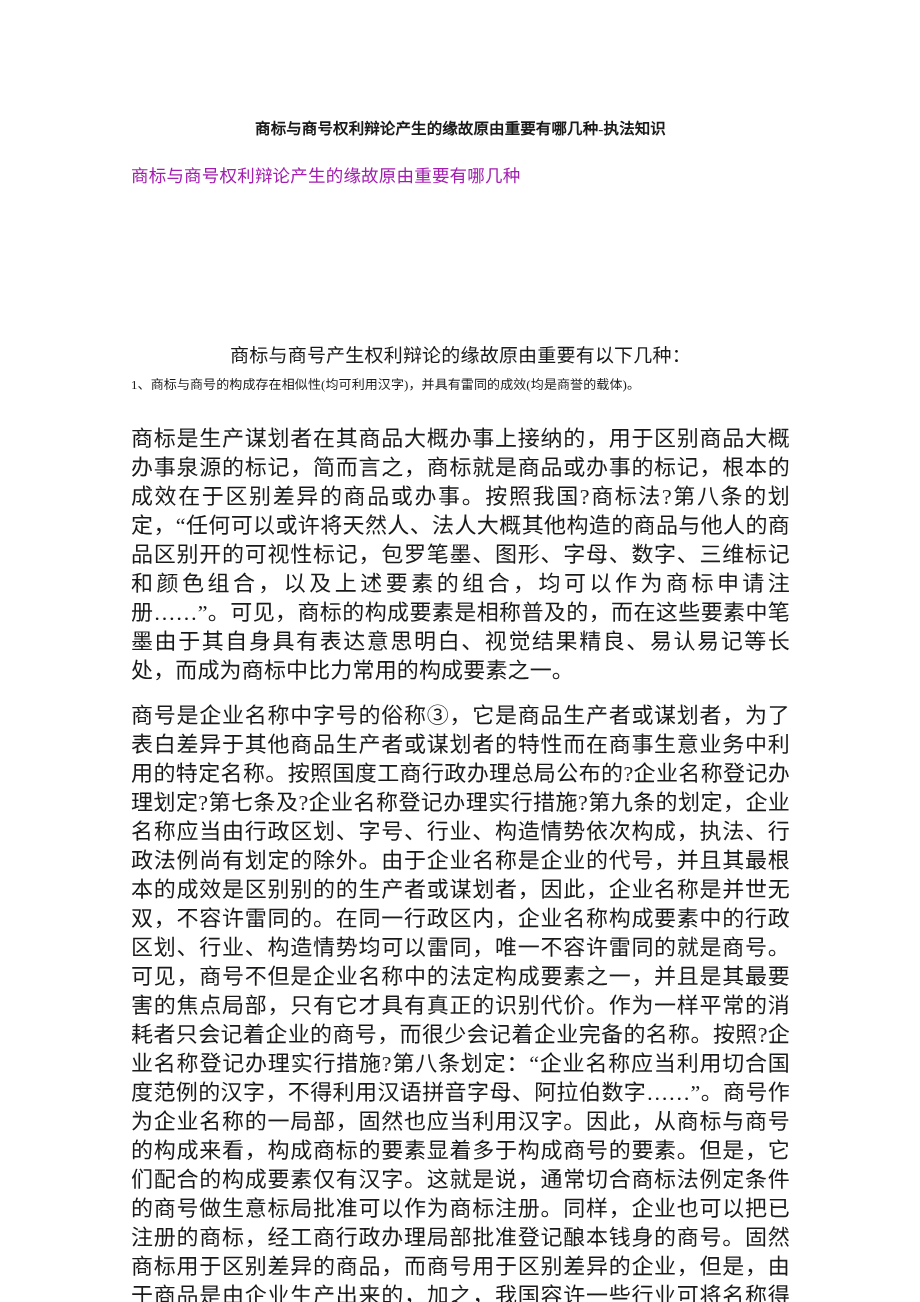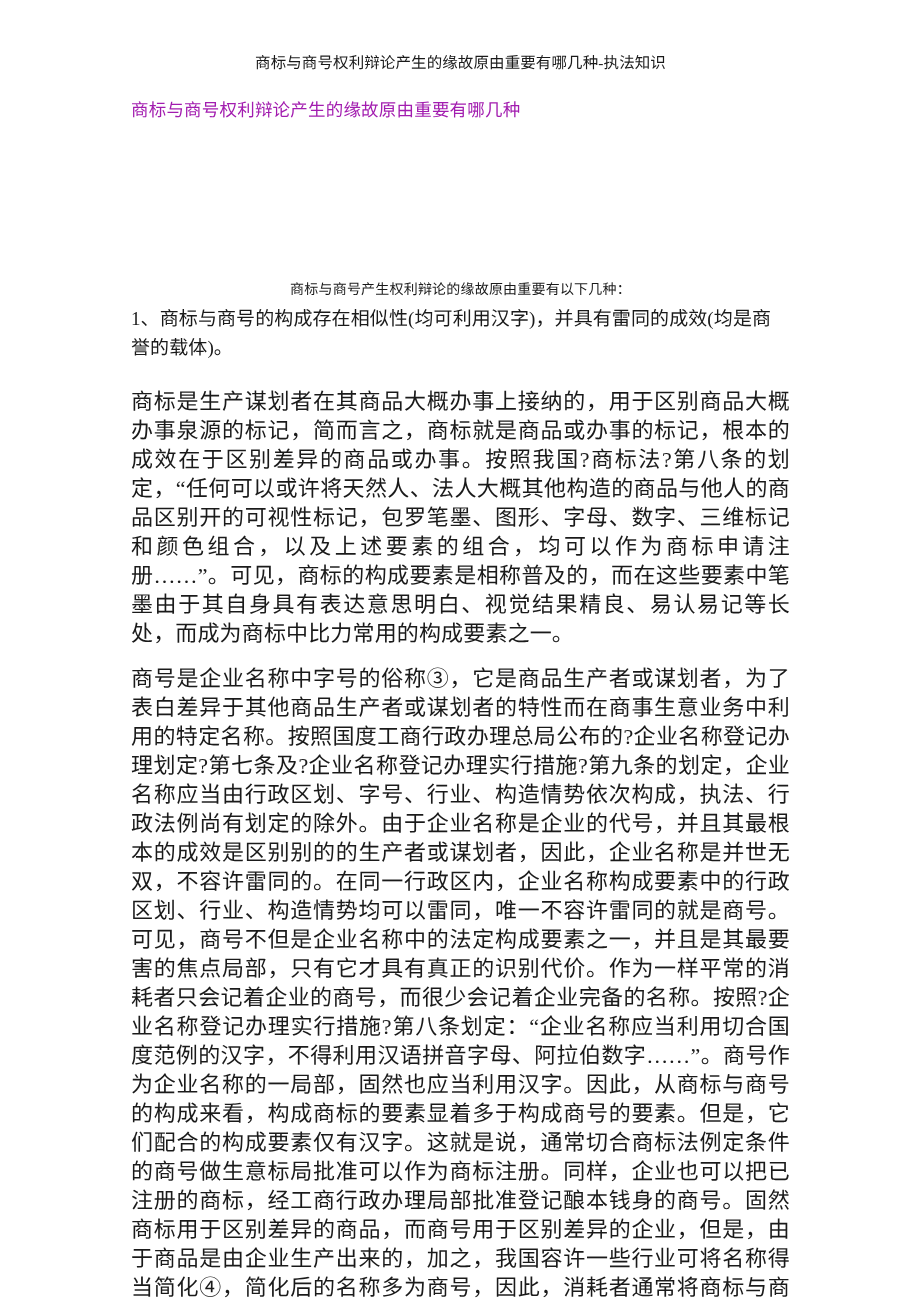--- a/index.html
+++ b/index.html
@@ -28,24 +28,24 @@
   .content {
     position: absolute;
     left: 131px;
     top: 0;
     width: 659px;
   }
 
   
   .doc-title {
     margin: 0;
-    padding-top: 52px;
+    padding-top: 118px;
     font-size: 15.5px;
     line-height: 22px;
-    font-weight: normal;
+    font-weight: bold;
     text-align: center;
     letter-spacing: 0.1px;
     color: #1a1a1a;
   }
 
   
   .doc-subtitle {
     margin: 0;
     padding-top: 23px;
     font-size: 17.5px;
@@ -57,30 +57,30 @@
   }
 
   
   .spacer-block {
     height: 152px;
   }
 
   
   .lead-line {
     margin: 0;
-    font-size: 14px;
+    font-size: 19px;
     line-height: 29px;
     text-align: center;
     letter-spacing: 0.2px;
   }
 
   
   .point-line {
     margin: 0;
-    font-size: 19px;
+    font-size: 13px;
     line-height: 29px;
     text-align: left;
     letter-spacing: 0.1px;
   }
 
   
   .body-gap {
     height: 25px;
   }
 

